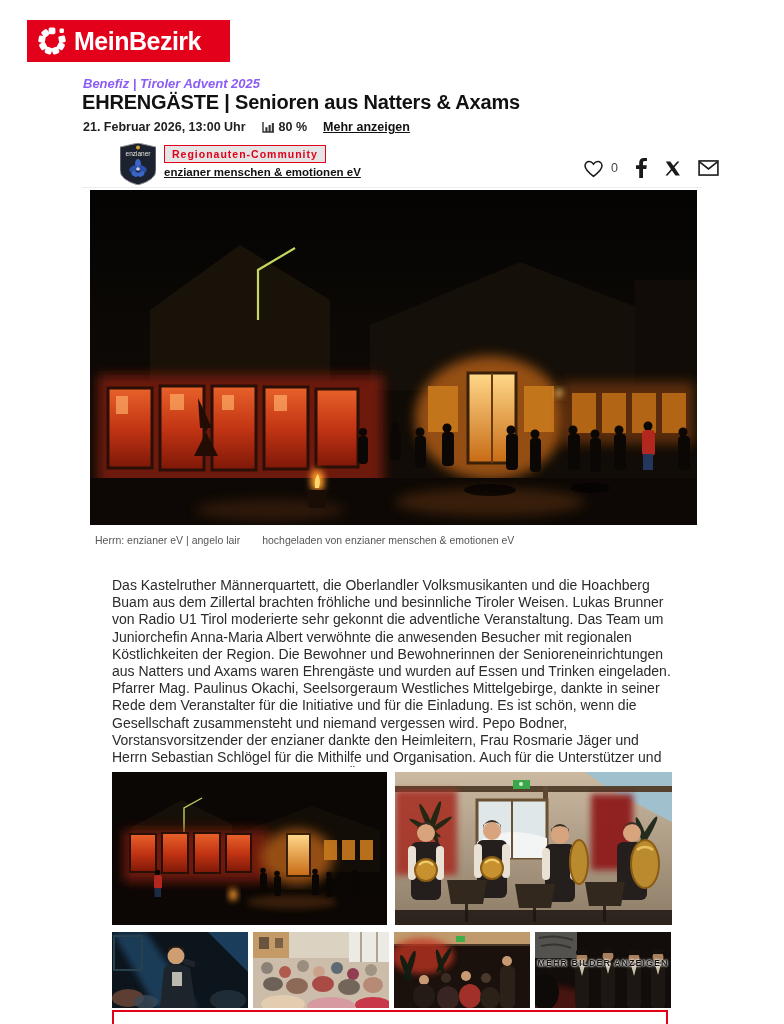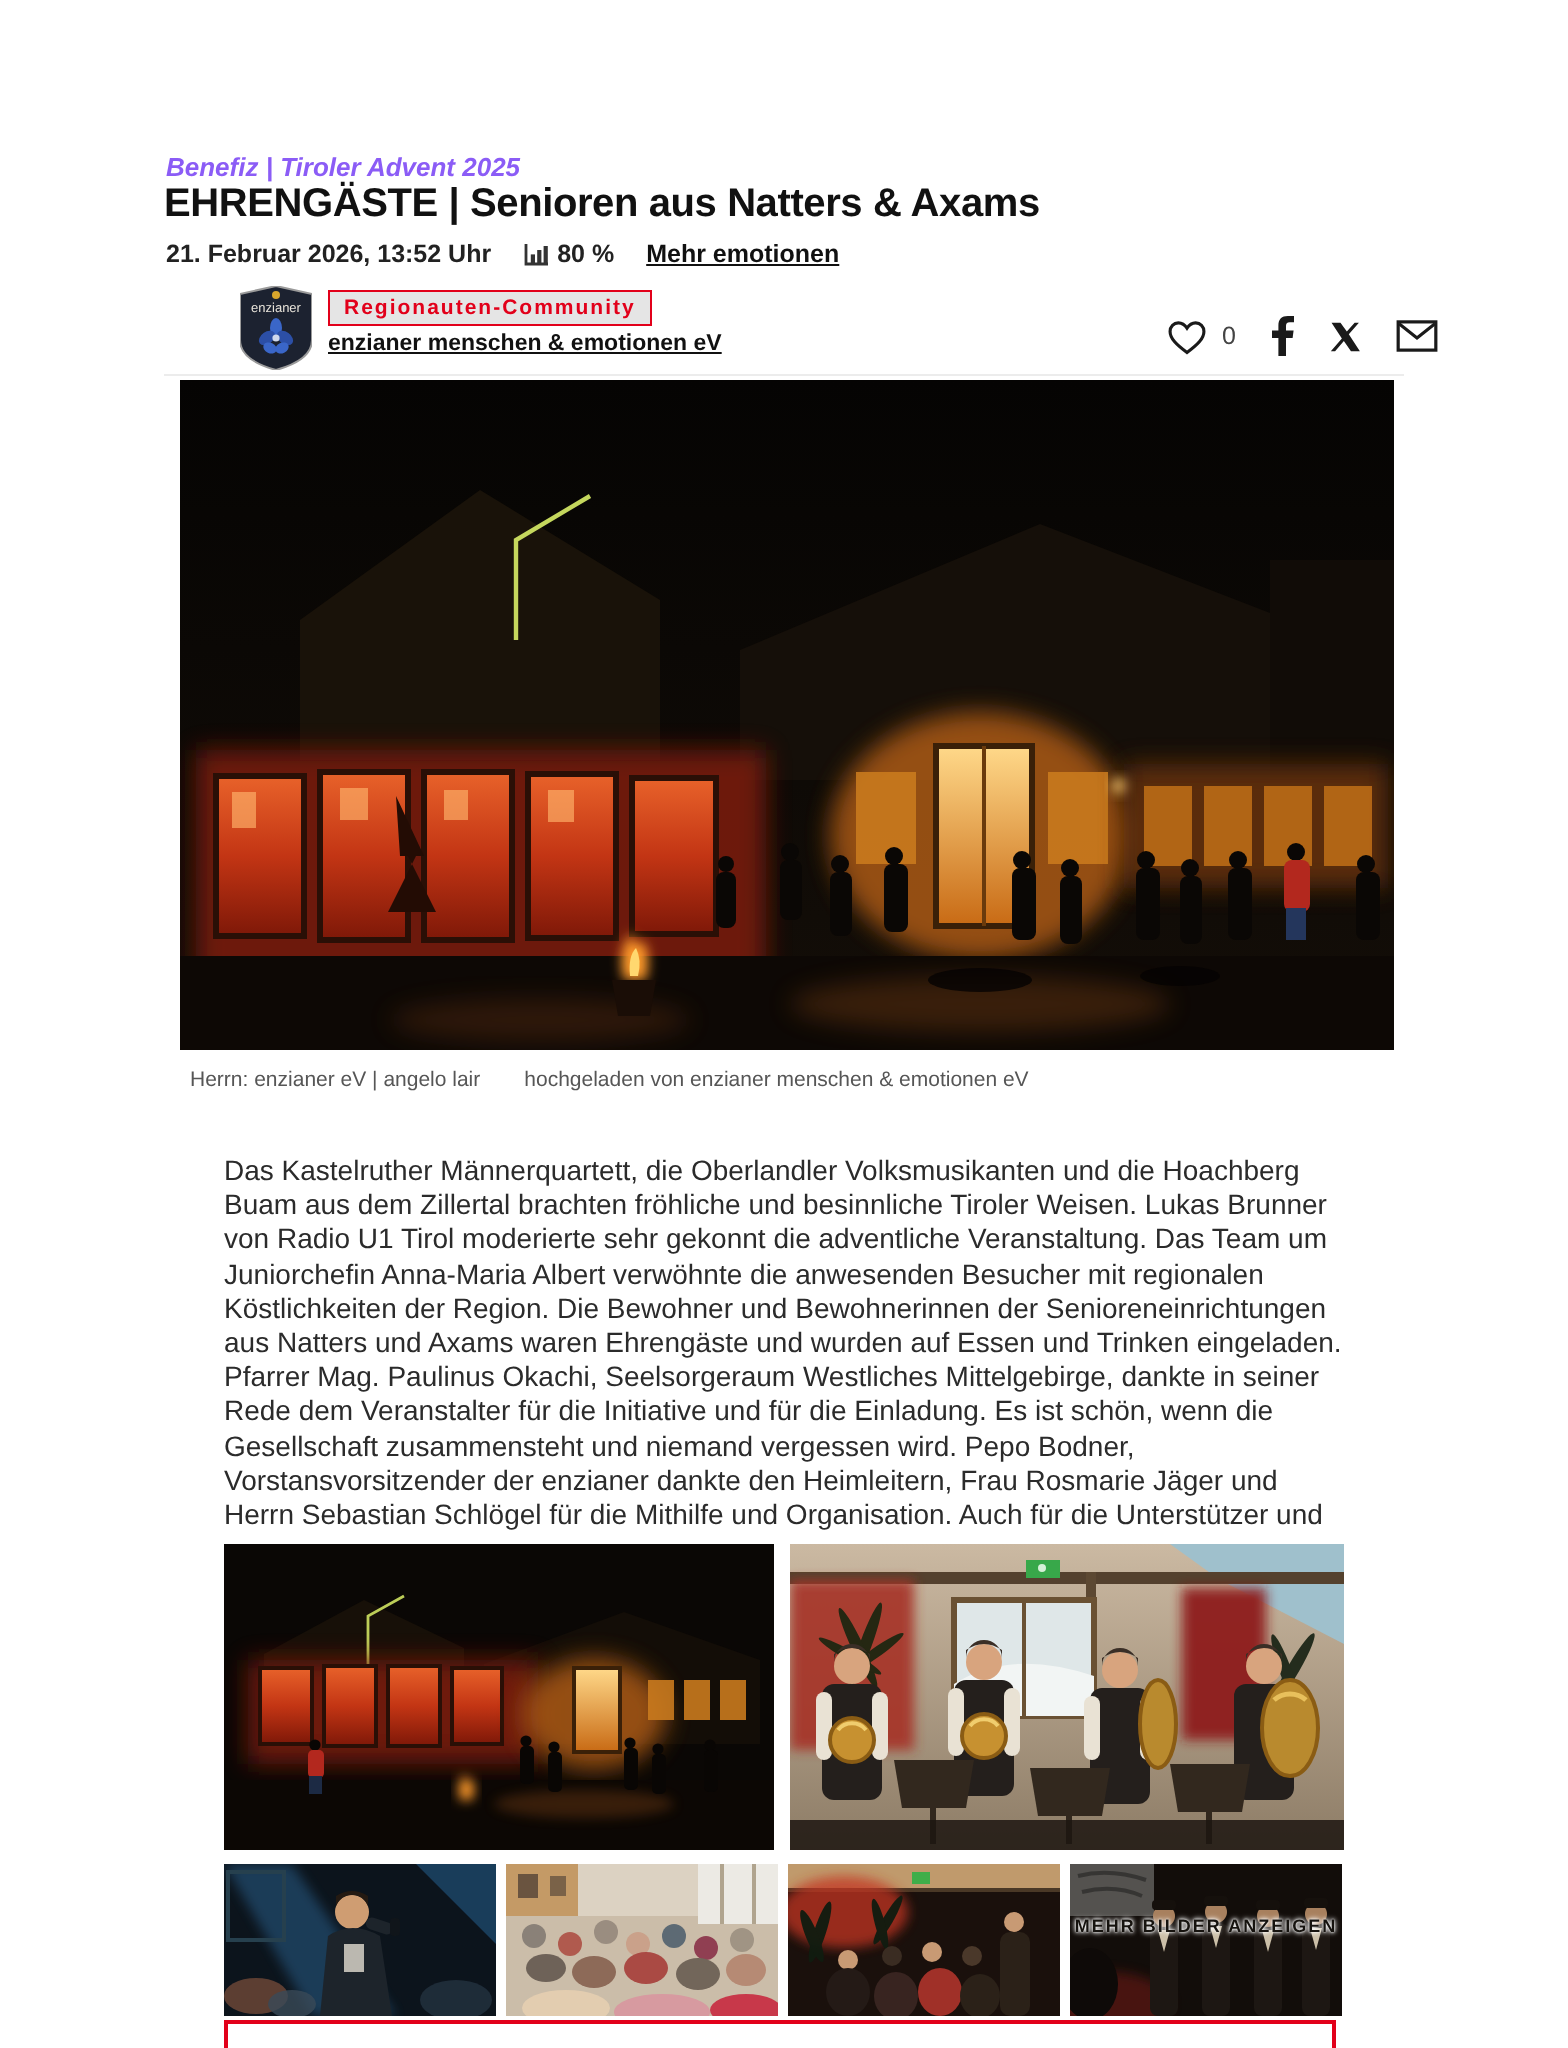--- a/index.html
+++ b/index.html
@@ -58,36 +58,52 @@
                  text-shadow:0 0 3px #fff,0 0 2px #fff,0 0 1px #fff;pointer-events:none;}
 
   .more-box{left:112px;top:1010px;width:556px;height:40px;background:#fff;
             border:2px solid #e2001a;box-sizing:border-box;cursor:pointer;}
 </style>
 </head>
 <body>
 
 <div id="page">
 
+  <div class="abs logo">
+    <svg width="30" height="30" viewBox="0 0 30 30">
+      <g fill="#fff">
+        <rect x="11.6" y="1.4" width="6.8" height="6.8" rx="1.6" transform="rotate(0 15 15)"></rect>
+        <rect x="11.6" y="1.4" width="6.8" height="6.8" rx="1.6" transform="rotate(80 15 15)"></rect>
+        <rect x="11.6" y="1.4" width="6.8" height="6.8" rx="1.6" transform="rotate(120 15 15)"></rect>
+        <rect x="11.6" y="1.4" width="6.8" height="6.8" rx="1.6" transform="rotate(160 15 15)"></rect>
+        <rect x="11.6" y="1.4" width="6.8" height="6.8" rx="1.6" transform="rotate(200 15 15)"></rect>
+        <rect x="11.6" y="1.4" width="6.8" height="6.8" rx="1.6" transform="rotate(240 15 15)"></rect>
+        <rect x="11.6" y="1.4" width="6.8" height="6.8" rx="1.6" transform="rotate(280 15 15)"></rect>
+        <rect x="11.6" y="1.4" width="6.8" height="6.8" rx="1.6" transform="rotate(320 15 15)"></rect>
+        <rect x="22.5" y="2.5" width="4.4" height="4.4" rx="1.2"></rect>
+      </g>
+    </svg>
+    <span class="logo-text">MeinBezirk</span>
+  </div>
 
   <div class="abs breadcrumb">Benefiz | Tiroler Advent 2025</div>
   <h1 class="abs title" style="margin:0">EHRENGÄSTE | Senioren aus Natters &amp; Axams</h1>
 
   <div class="abs meta">
-    <span class="date">21. Februar 2026, 13:52 Uhr</span>
+    <span class="date">21. Februar 2026, 13:00 Uhr</span>
     <span class="stat">
       <svg width="13" height="12" viewBox="0 0 13 12">
         <path d="M1 1 V11 H12" fill="none" stroke="#333" stroke-width="1.4"></path>
         <rect x="3.4" y="6.2" width="2.1" height="4.8" fill="#333"></rect>
         <rect x="6.6" y="4" width="2.1" height="7" fill="#333"></rect>
         <rect x="9.8" y="2" width="2.1" height="9" fill="#333"></rect>
       </svg>
       <span>80 %</span>
     </span>
-    <span class="more">Mehr emotionen</span>
+    <span class="more">Mehr anzeigen</span>
   </div>
 
   <div class="abs community">
     <svg class="avatar" viewBox="0 0 36 42">
       <path d="M18 0 L36 4 V27 Q36 37 18 42 Q0 37 0 27 V4 Z" fill="#1c2230" stroke="#9a9a9a" stroke-width="1"></path>
       <circle cx="18" cy="4.5" r="2" fill="#d8a62c"></circle>
       <text x="18" y="13" text-anchor="middle" font-size="6.5" fill="#e8e4da" font-family="Liberation Sans, sans-serif">enzianer</text>
       <g>
         <ellipse cx="18" cy="21" rx="3" ry="5" fill="#3a66c8"></ellipse>
         <ellipse cx="13.5" cy="26" rx="4.5" ry="3" transform="rotate(-35 13.5 26)" fill="#2c4fa6"></ellipse>

